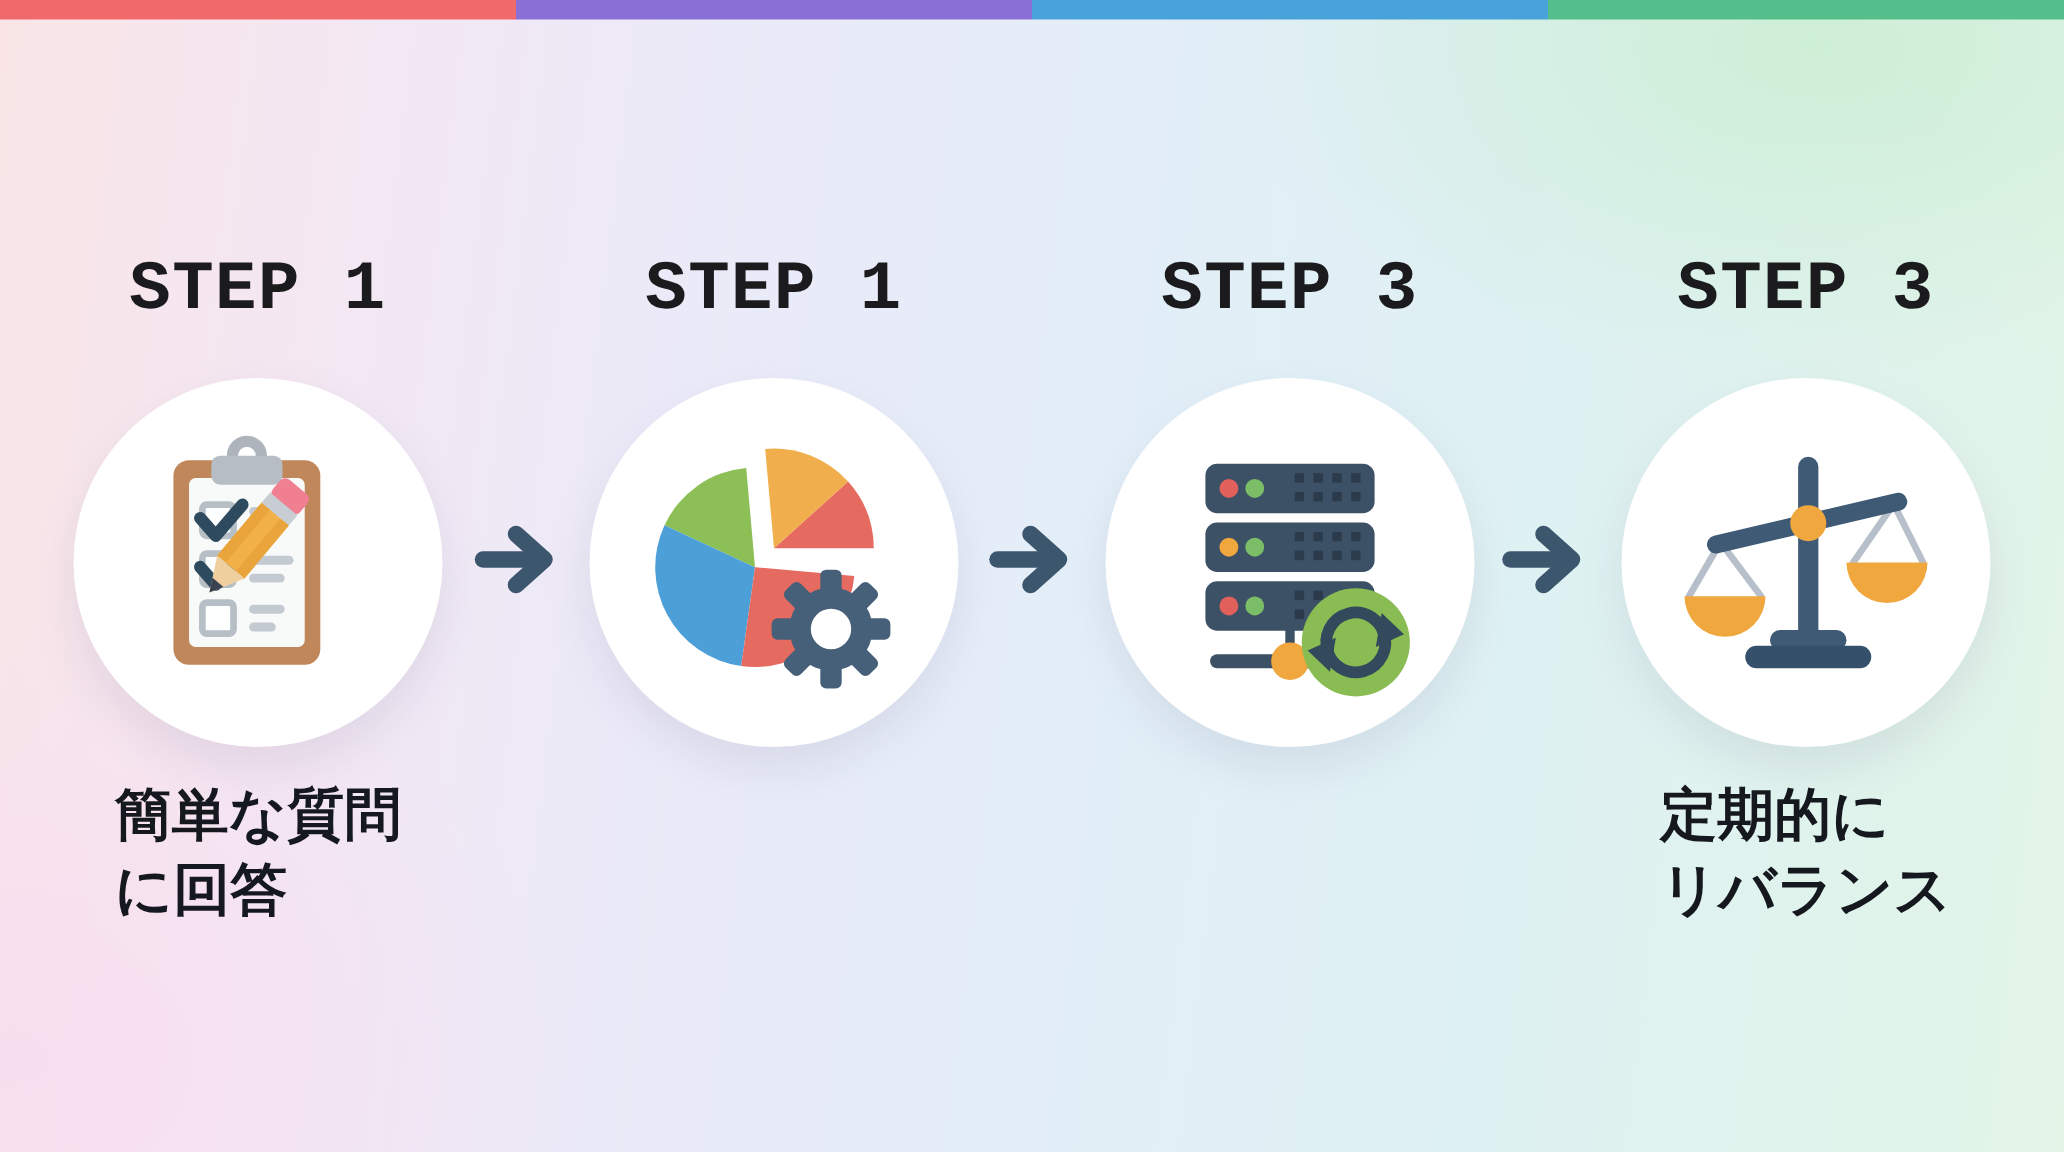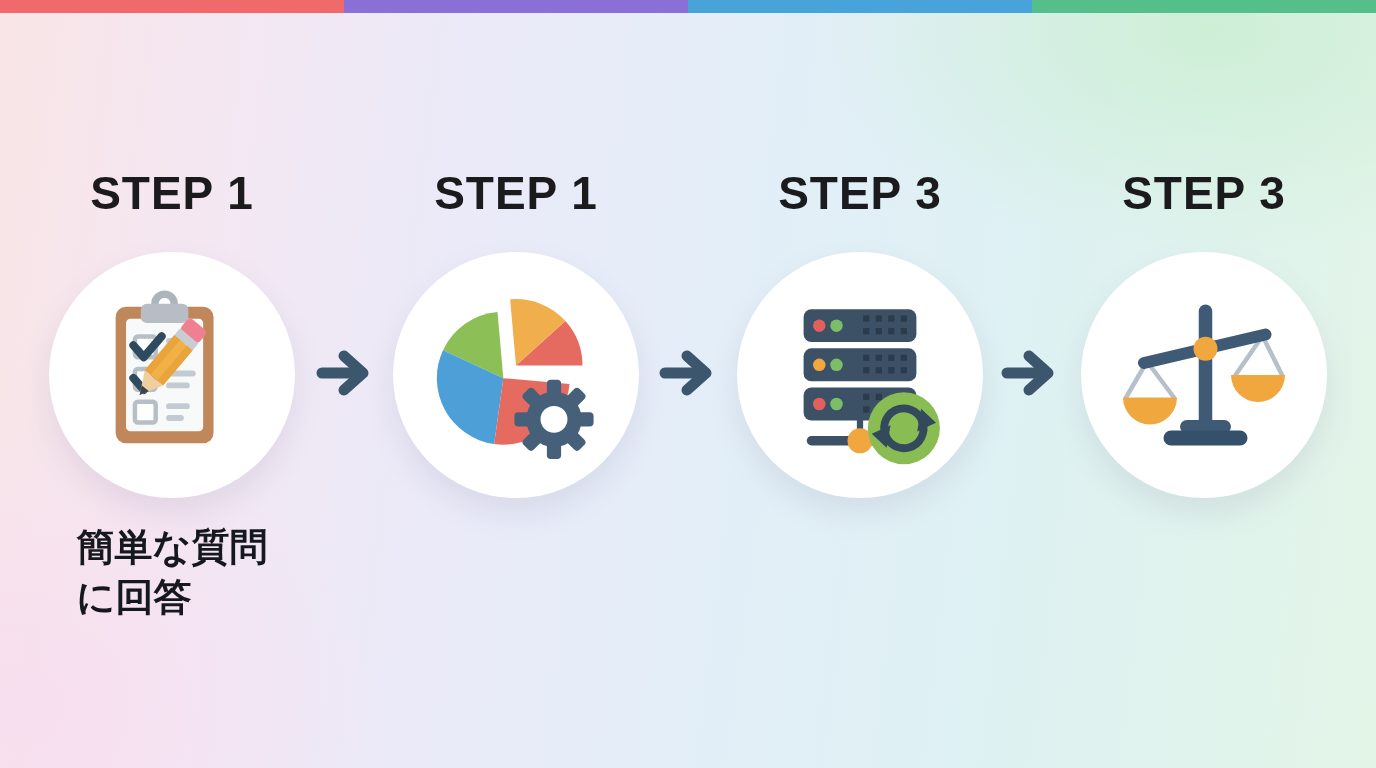--- a/index.html
+++ b/index.html
@@ -11,21 +11,21 @@
   .page {
     position:relative; width:1376px; height:768px;
     background:
       radial-gradient(560px 320px at 88% 4%, rgba(203,238,210,0.85), rgba(203,238,210,0) 70%),
       radial-gradient(520px 430px at 1% 92%, rgba(248,220,240,0.75), rgba(248,220,240,0) 70%),
       linear-gradient(97deg,#f9e5e6 0%,#f4e7f2 15%,#ebeaf8 33%,#e3eef8 52%,#def1f3 72%,#e0f3ec 88%,#e3f5e7 100%);
   }
   .topbar { display:flex; width:1376px; height:13px; }
   .topbar .seg { flex:1 1 0; }
 
-  .steps-row { position:absolute; left:0; top:13px; width:1376px; display:flex; }
+  .steps-row { position:absolute; left:0; top:13px; width:1376px; display:flex;font-family:Liberation Mono, monospace; }
   .step { width:344px; display:flex; flex-direction:column; align-items:center; }
   .step-title {
     margin:157px 0 0; font-size:46px; line-height:1; font-weight:700;
     letter-spacing:1px; color:#1b1b1e;
   }
   .circle {
     margin-top:36px; width:246px; height:246px; border-radius:50%;
     background:#ffffff; box-shadow:0 14px 30px rgba(110,100,140,0.13);
     display:flex; align-items:center; justify-content:center;
   }
@@ -215,20 +215,24 @@
 
           <circle cx="61" cy="42.5" r="8" fill="#F0A73E"></circle>
 
           <path d="M6,75 A18,18 0 0 0 42,75 Z" fill="#F0A73E"></path>
           <path d="M78,60 A18,18 0 0 0 114,60 Z" fill="#F0A73E"></path>
 
           <rect x="44" y="90" width="34" height="9" rx="4.5" fill="#3F5A74"></rect>
           <rect x="33" y="97" width="56" height="10" rx="5" fill="#35506B"></rect>
         </svg>
       </div>
+      <p class="step-label">
+        <span>定期的に</span><br>
+        <span>リバランス</span>
+      </p>
     </section>
   </div>
 
   <svg class="arrow arrow-1" viewBox="0 0 62 46">
     <path d="M7,23 L40,23" stroke="#3C566E" stroke-width="11" stroke-linecap="round"></path>
     <path d="M29,6 L48,23 L29,40" fill="none" stroke="#3C566E" stroke-width="11" stroke-linecap="round" stroke-linejoin="round"></path>
   </svg>
   <svg class="arrow arrow-2" viewBox="0 0 62 46">
     <path d="M7,23 L40,23" stroke="#3C566E" stroke-width="11" stroke-linecap="round"></path>
     <path d="M29,6 L48,23 L29,40" fill="none" stroke="#3C566E" stroke-width="11" stroke-linecap="round" stroke-linejoin="round"></path>

